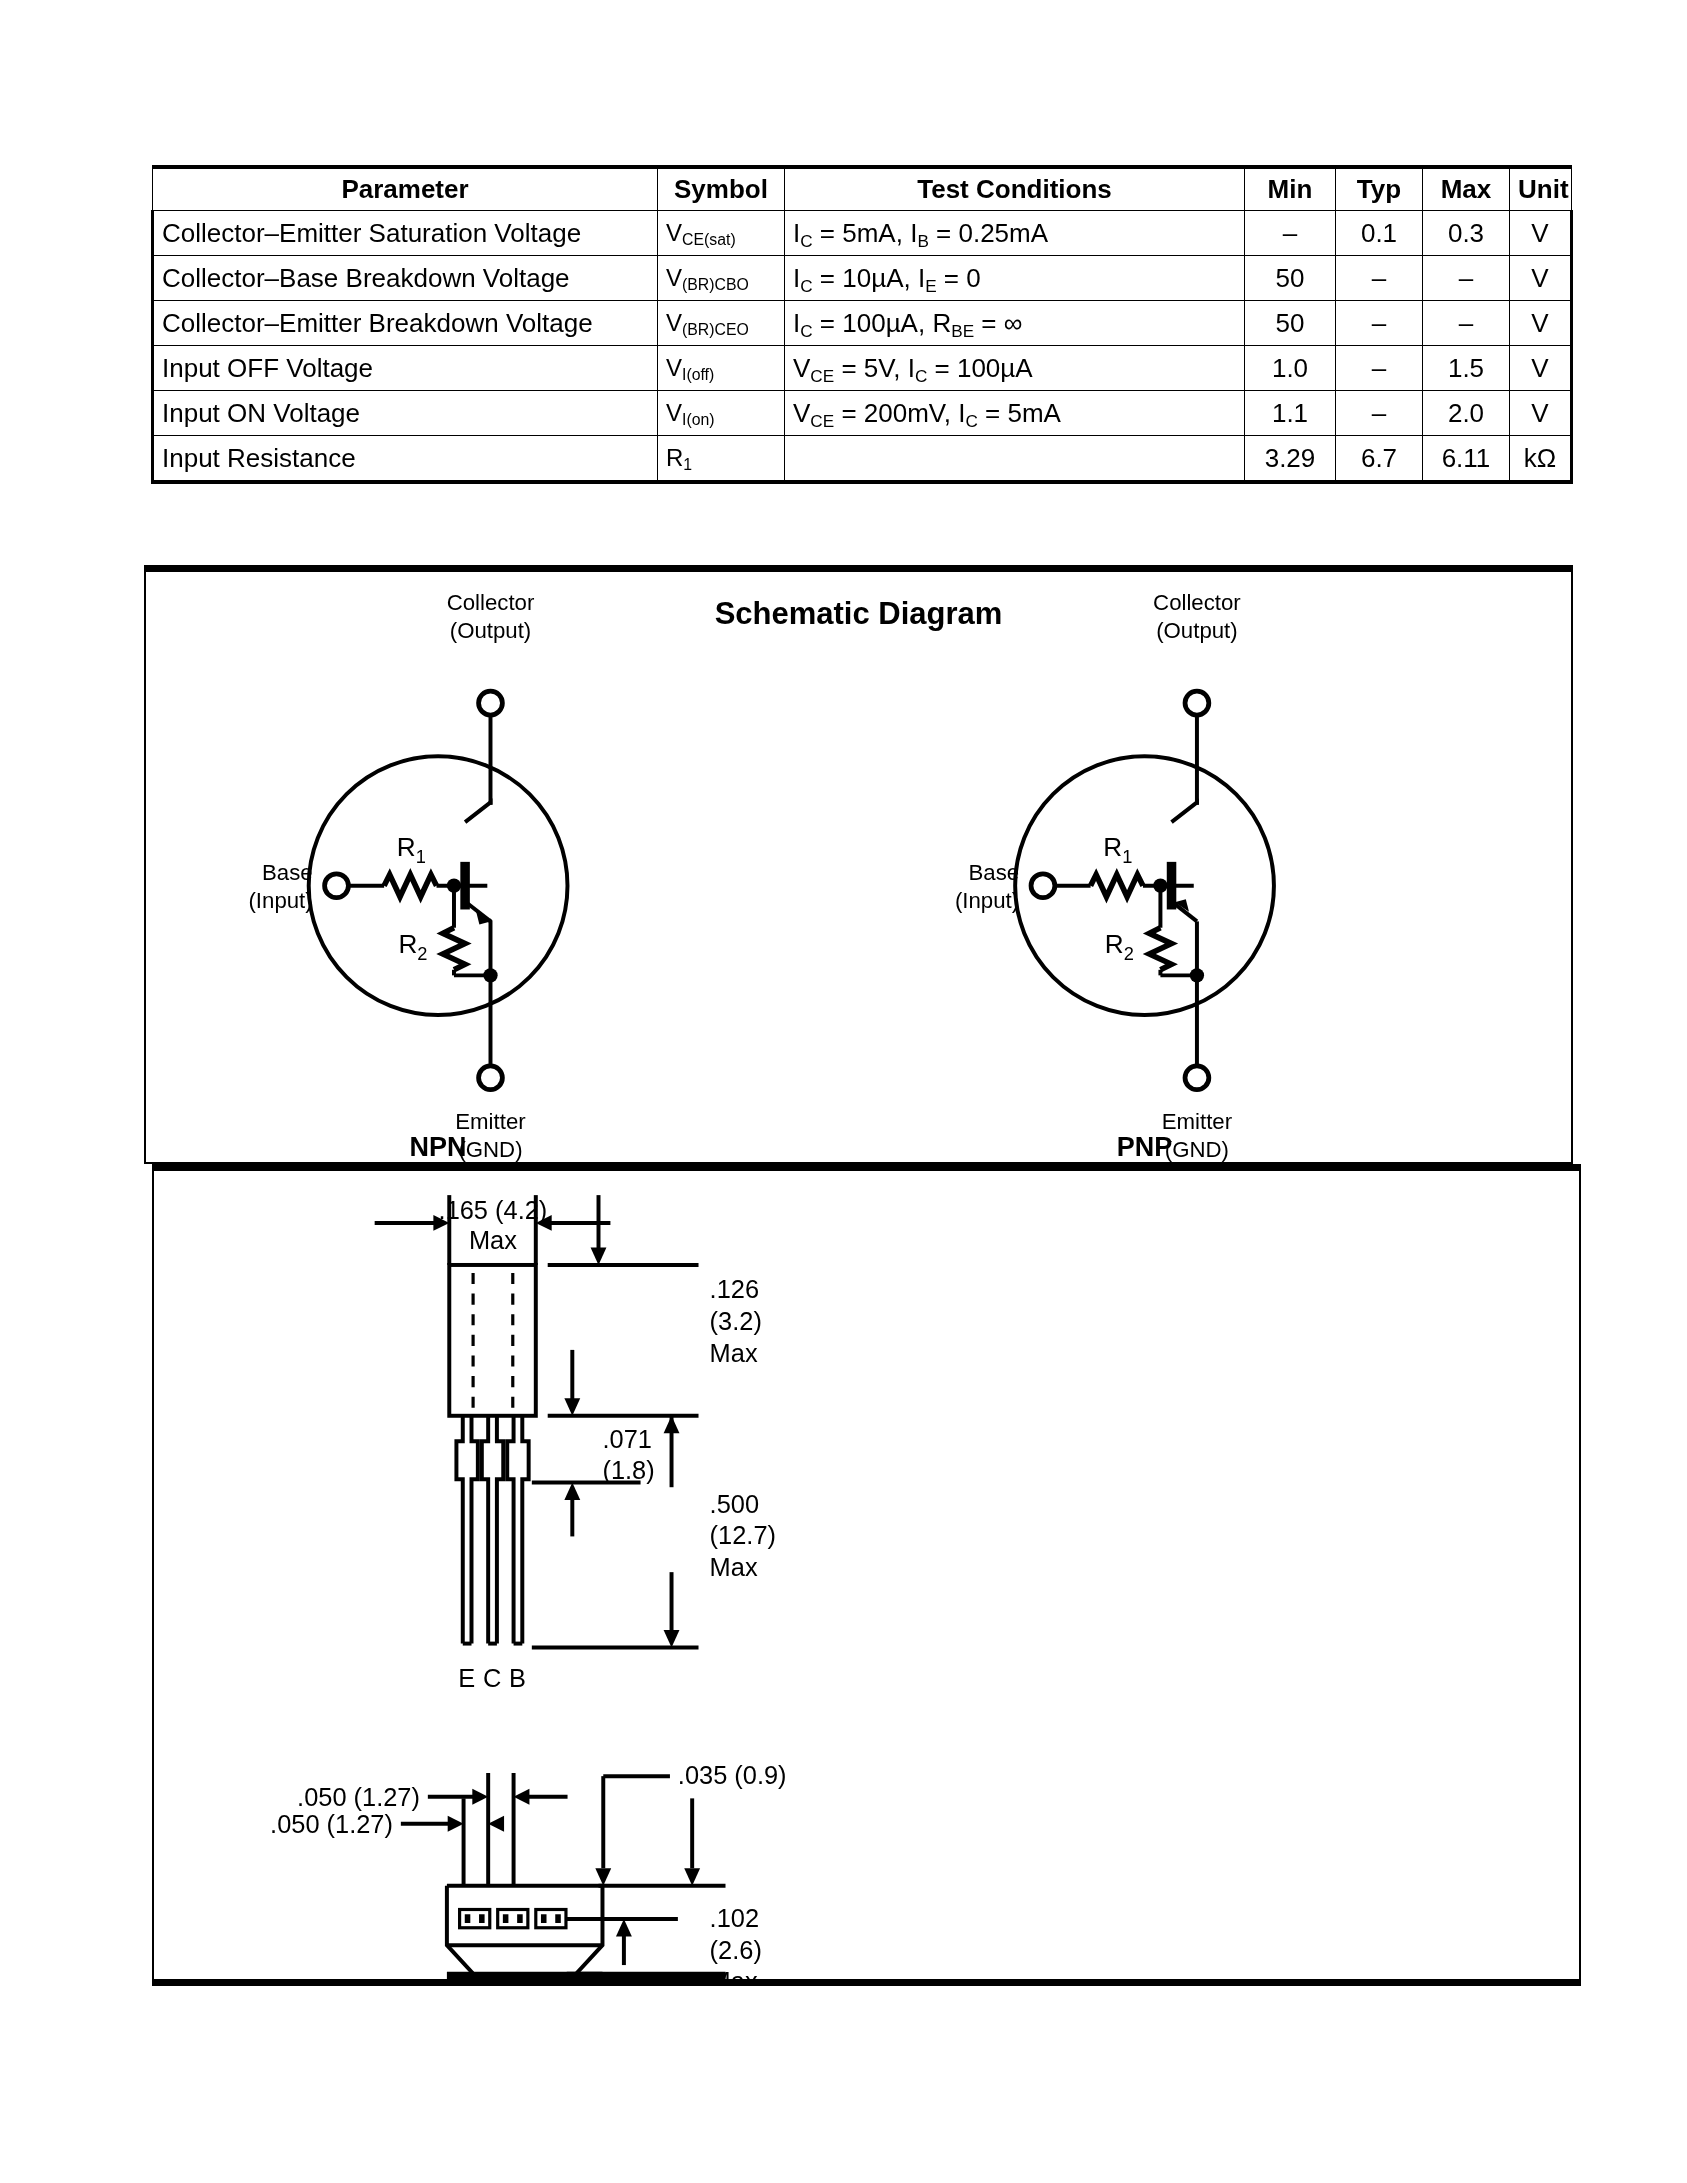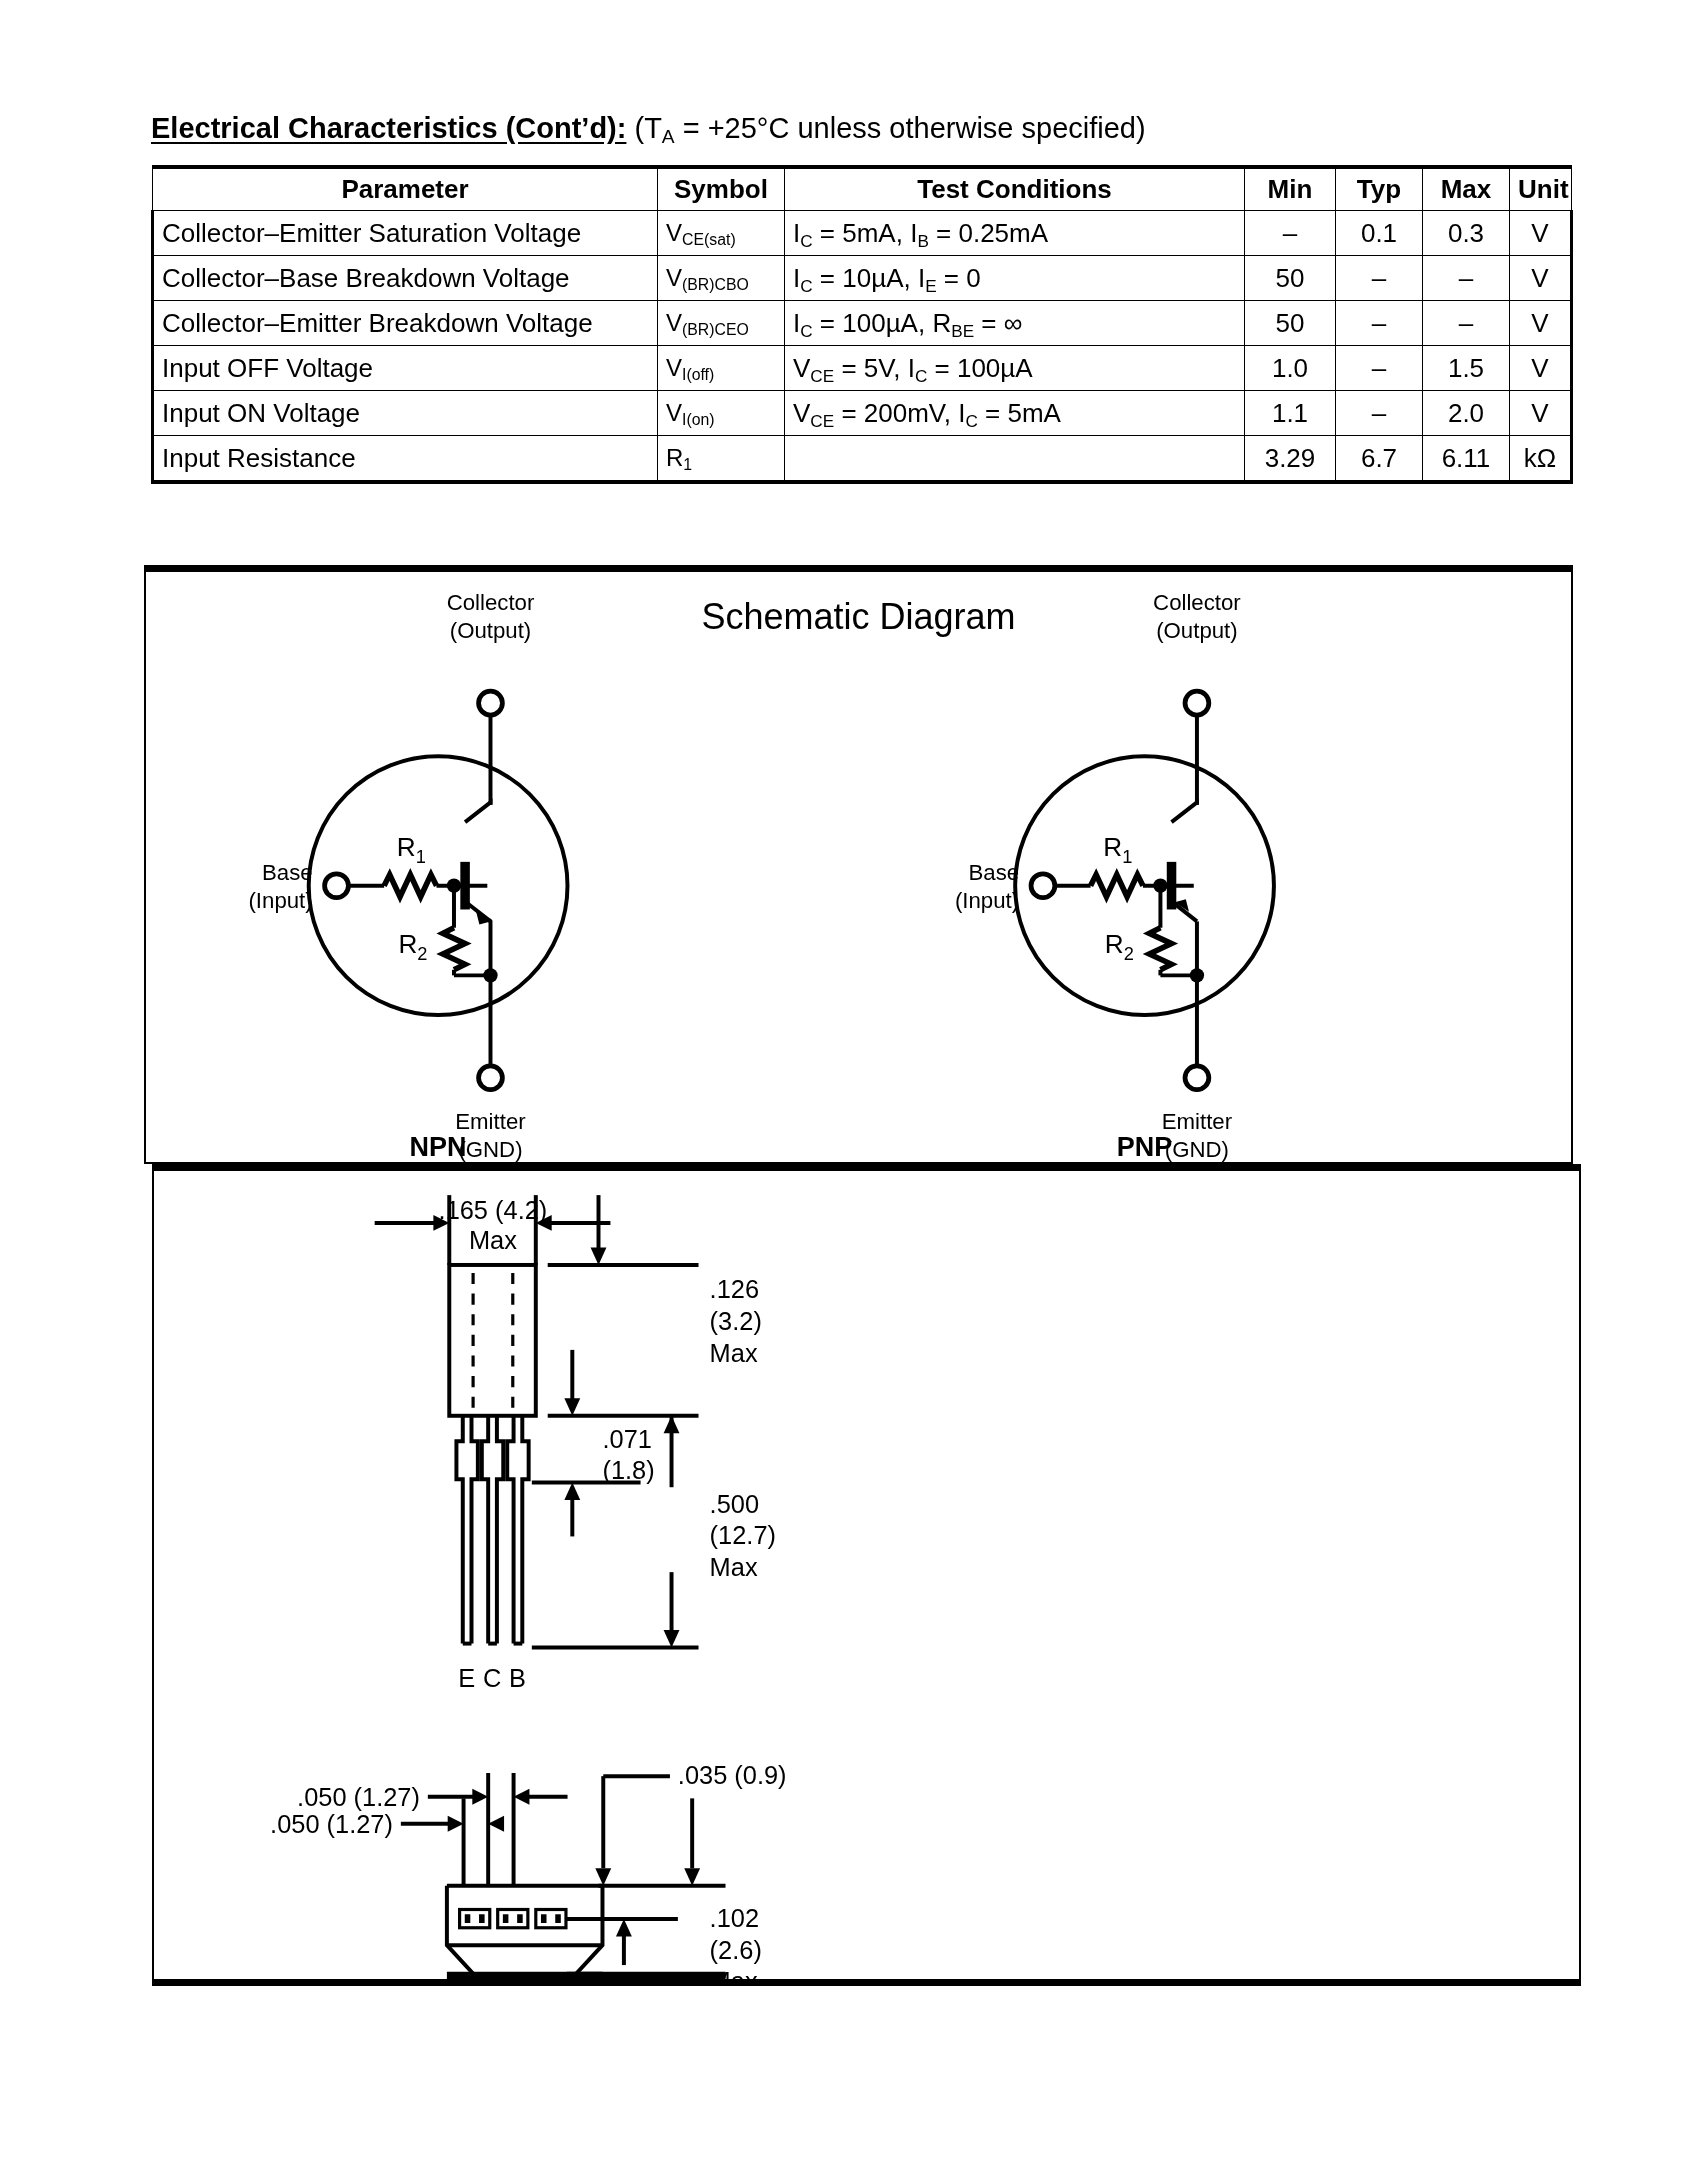--- a/index.html
+++ b/index.html
@@ -82,22 +82,22 @@
   #schematic-panel {
     left: 144px;
     top: 565px;
     width: 1429px;
     height: 102px; 
   }
   .panel-title {
     position: absolute;
     width: 100%;
     text-align: center;
-    font-size: 36px;
-    font-weight: normal;
+    font-size: 31px;
+    font-weight: bold;
     top: 24px;
   }
   .sch-svg { position: absolute; left: 0; top: 0; }
 
   #package-panel {
     left: 152px;
     top: 1164px;
     width: 1429px;
     height: 822px;
     border-top-width: 7.1px;
@@ -108,23 +108,20 @@
   svg text {
     font-family: "Liberation Sans", sans-serif;
     fill: #000;
   }
 </style>
 </head>
 <body>
 
 <div class="page">
 
-  <div class="heading">
-    <span class="bold-ul">Electrical Characteristics (Cont’d):</span><span class="cond"> </span><span>(T</span><sub>A</sub><span> = +25°C unless otherwise specified)</span>
-  </div>
 
   <table class="ectable">
     <colgroup>
       <col style="width:505px">
       <col style="width:127px">
       <col style="width:460px">
       <col style="width:91px">
       <col style="width:87px">
       <col style="width:87px">
       <col style="width:62px">

